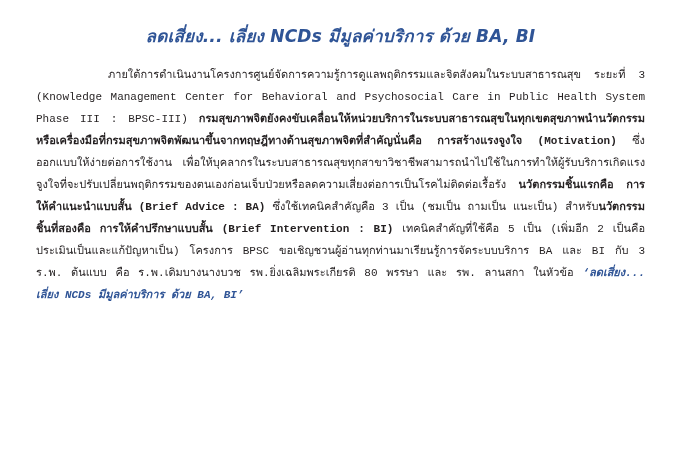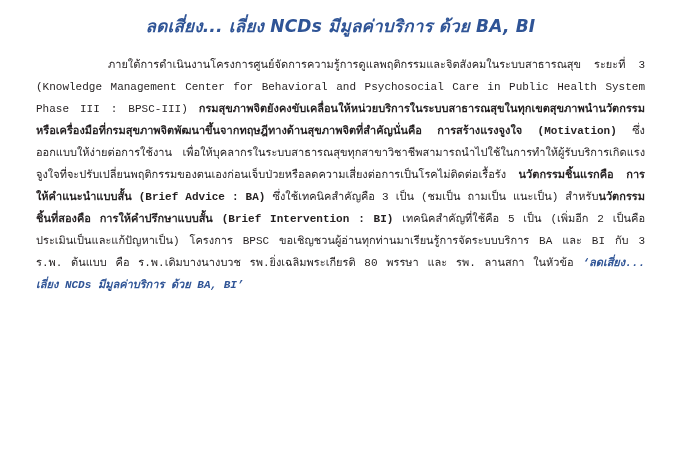--- a/index.html
+++ b/index.html
@@ -21,21 +21,21 @@
     padding: 14px 36px 10px 36px;
     position: relative;
   }
   .doc-title {
     text-align: center;
     color: #2f5496;
     font-size: 17px;
     font-weight: bold;
     font-style: italic;
     line-height: 1.5;
-    margin: 0 0 14px 0;
+    margin: 10px 0 14px 0;
     letter-spacing: 0.2px;
   }
   .body-text {
     font-size: 11px;
     line-height: 2.0;
     text-align: justify;
     text-justify: inter-word;
     color: #231f20;
     margin: 0;
     font-family: Liberation Mono, monospace;

